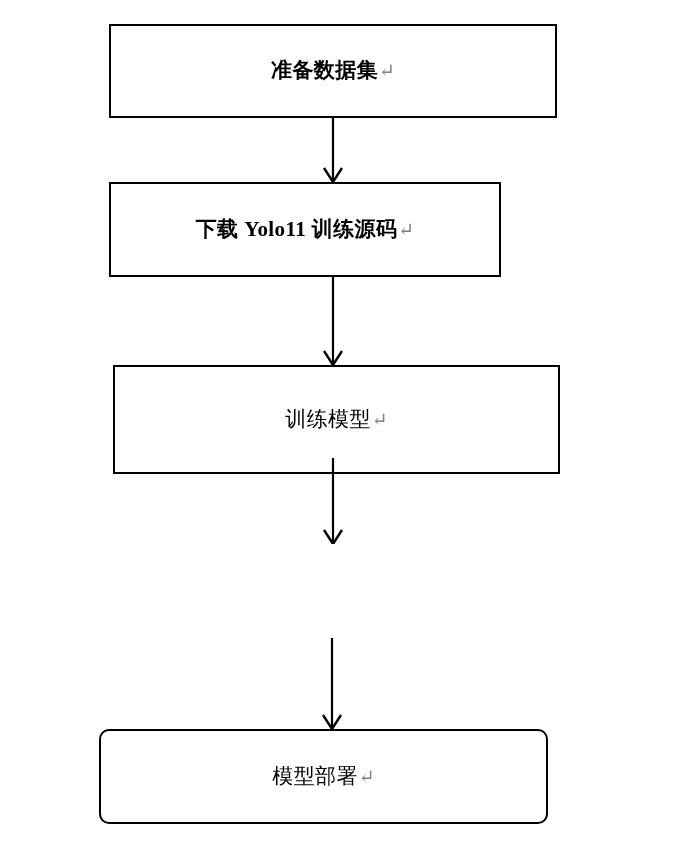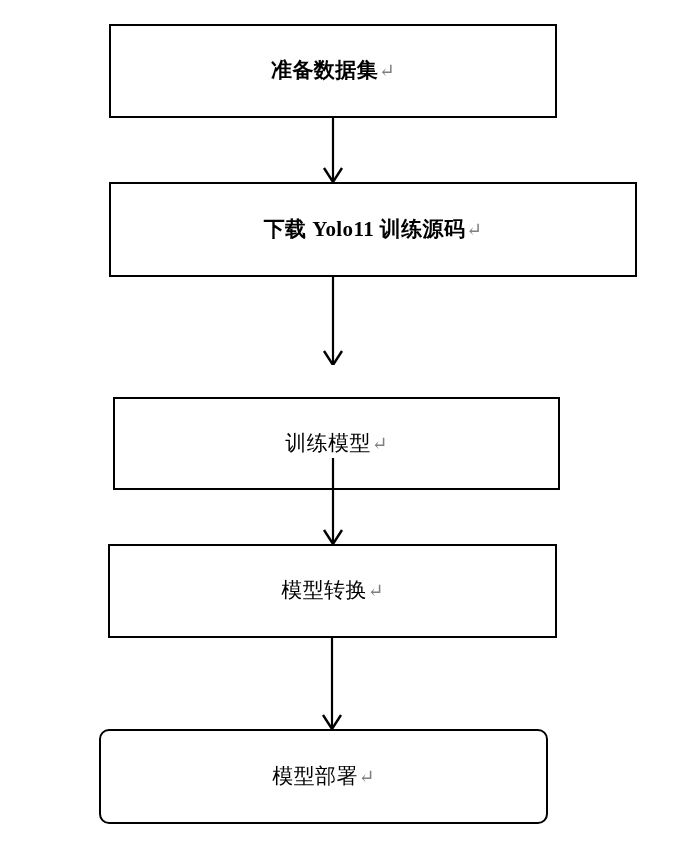--- a/index.html
+++ b/index.html
@@ -67,51 +67,46 @@
     </div>
   </div>
 
   <div class="connector" style="left: 321px; top: 118px; width: 24px; height: 64px;">
     <svg width="24" height="64" viewBox="0 0 24 64" preserveAspectRatio="none">
         <line x1="12" y1="0" x2="12" y2="64" stroke="#000000" stroke-width="2.2"></line>
         <path d="M 3 50 L 12 64 L 21 50" fill="none" stroke="#000000" stroke-width="2.4" stroke-linecap="butt" stroke-linejoin="miter"></path>
       </svg>
   </div>
 
-  <div class="node bold" style="left: 109px; top: 182px; width: 528px; height: 95px;">
+  <div class="node bold" style="left: 109px; top: 182px; width: 392px; height: 95px;">
     <div class="node-text">
       <span>下载 Yolo11 训练源码</span><span class="pilcrow">↵</span>
     </div>
   </div>
 
   <div class="connector" style="left: 321px; top: 277px; width: 24px; height: 88px;">
     <svg width="24" height="88" viewBox="0 0 24 88" preserveAspectRatio="none">
         <line x1="12" y1="0" x2="12" y2="88" stroke="#000000" stroke-width="2.2"></line>
         <path d="M 3 74 L 12 88 L 21 74" fill="none" stroke="#000000" stroke-width="2.4" stroke-linecap="butt" stroke-linejoin="miter"></path>
       </svg>
   </div>
 
-  <div class="node regular" style="left: 113px; top: 365px; width: 447px; height: 93px; margin-top: 32px;">
+  <div class="node regular" style="left: 113px; top: 365px; width: 447px; height: 109px;">
     <div class="node-text">
       <span>训练模型</span><span class="pilcrow">↵</span>
     </div>
   </div>
 
   <div class="connector" style="left: 321px; top: 458px; width: 24px; height: 86px;">
     <svg width="24" height="86" viewBox="0 0 24 86" preserveAspectRatio="none">
         <line x1="12" y1="0" x2="12" y2="86" stroke="#000000" stroke-width="2.2"></line>
         <path d="M 3 72 L 12 86 L 21 72" fill="none" stroke="#000000" stroke-width="2.4" stroke-linecap="butt" stroke-linejoin="miter"></path>
       </svg>
   </div>
 
-  <div class="node regular" style="left: 108px; top: 544px; width: 449px; height: 94px;">
-    <div class="node-text">
-      <span>模型转换</span><span class="pilcrow">↵</span>
-    </div>
-  </div>
 
   <div class="connector" style="left: 320px; top: 638px; width: 24px; height: 91px;">
     <svg width="24" height="91" viewBox="0 0 24 91" preserveAspectRatio="none">
         <line x1="12" y1="0" x2="12" y2="91" stroke="#000000" stroke-width="2.2"></line>
         <path d="M 3 77 L 12 91 L 21 77" fill="none" stroke="#000000" stroke-width="2.4" stroke-linecap="butt" stroke-linejoin="miter"></path>
       </svg>
   </div>
 
   <div class="node regular" style="left: 99px; top: 729px; width: 449px; height: 95px; border-radius: 10px;">
     <div class="node-text">

